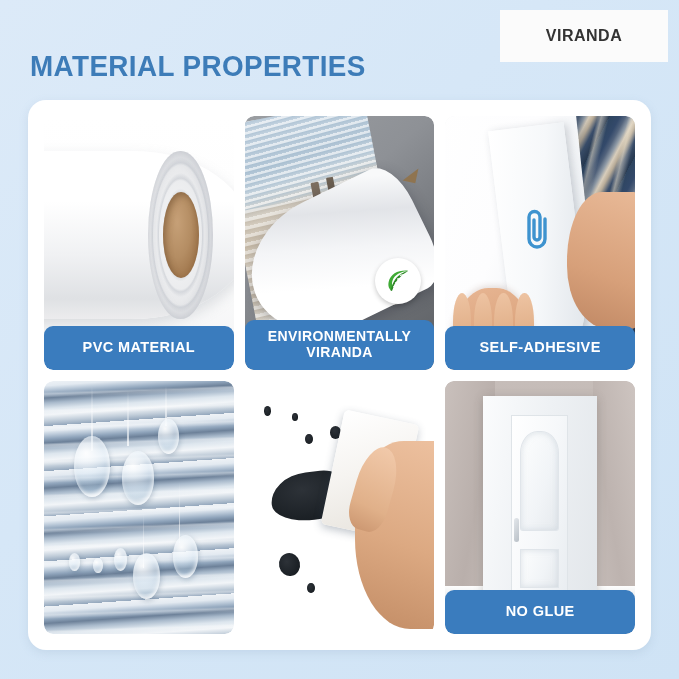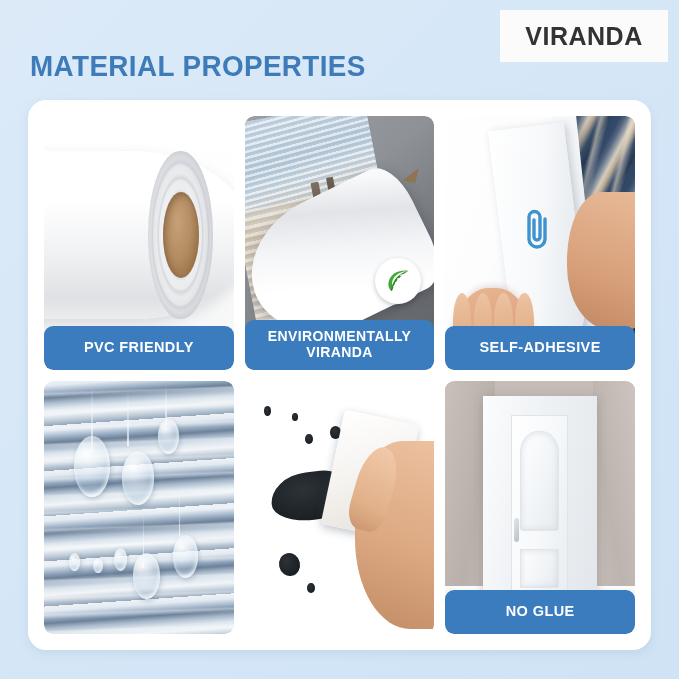--- a/index.html
+++ b/index.html
@@ -23,21 +23,21 @@
     left: 500px;
     width: 168px;
     height: 52px;
     background: #fbfbfb;
     display: flex;
     align-items: center;
     justify-content: center;
   }
   .brand-text {
     font-family: "Liberation Sans", sans-serif;
-    font-size: 25px;
+    font-size: 16px;
     font-weight: bold;
     letter-spacing: 0.5px;
     color: #333333;
   }
 
   
   .page-title {
     position: absolute;
     top: 50px;
     left: 30px;
@@ -449,21 +449,21 @@
   <div class="grid">
 
     <div class="tile">
       <div class="tile-photo">
         <div class="pvc-bg"></div>
         <div class="pvc-roll"></div>
         <div class="pvc-edge"></div>
         <div class="pvc-rings"></div>
         <div class="pvc-core"></div>
       </div>
-      <div class="tile-label">PVC FRIENDLY</div>
+      <div class="tile-label">PVC MATERIAL</div>
     </div>
 
     <div class="tile">
       <div class="tile-photo">
         <div class="env-bg"></div>
         <div class="env-photo"></div>
         <div class="env-pier"></div>
         <div class="env-pier2"></div>
         <div class="env-roll"></div>
         <div class="env-roll-tip"></div>

